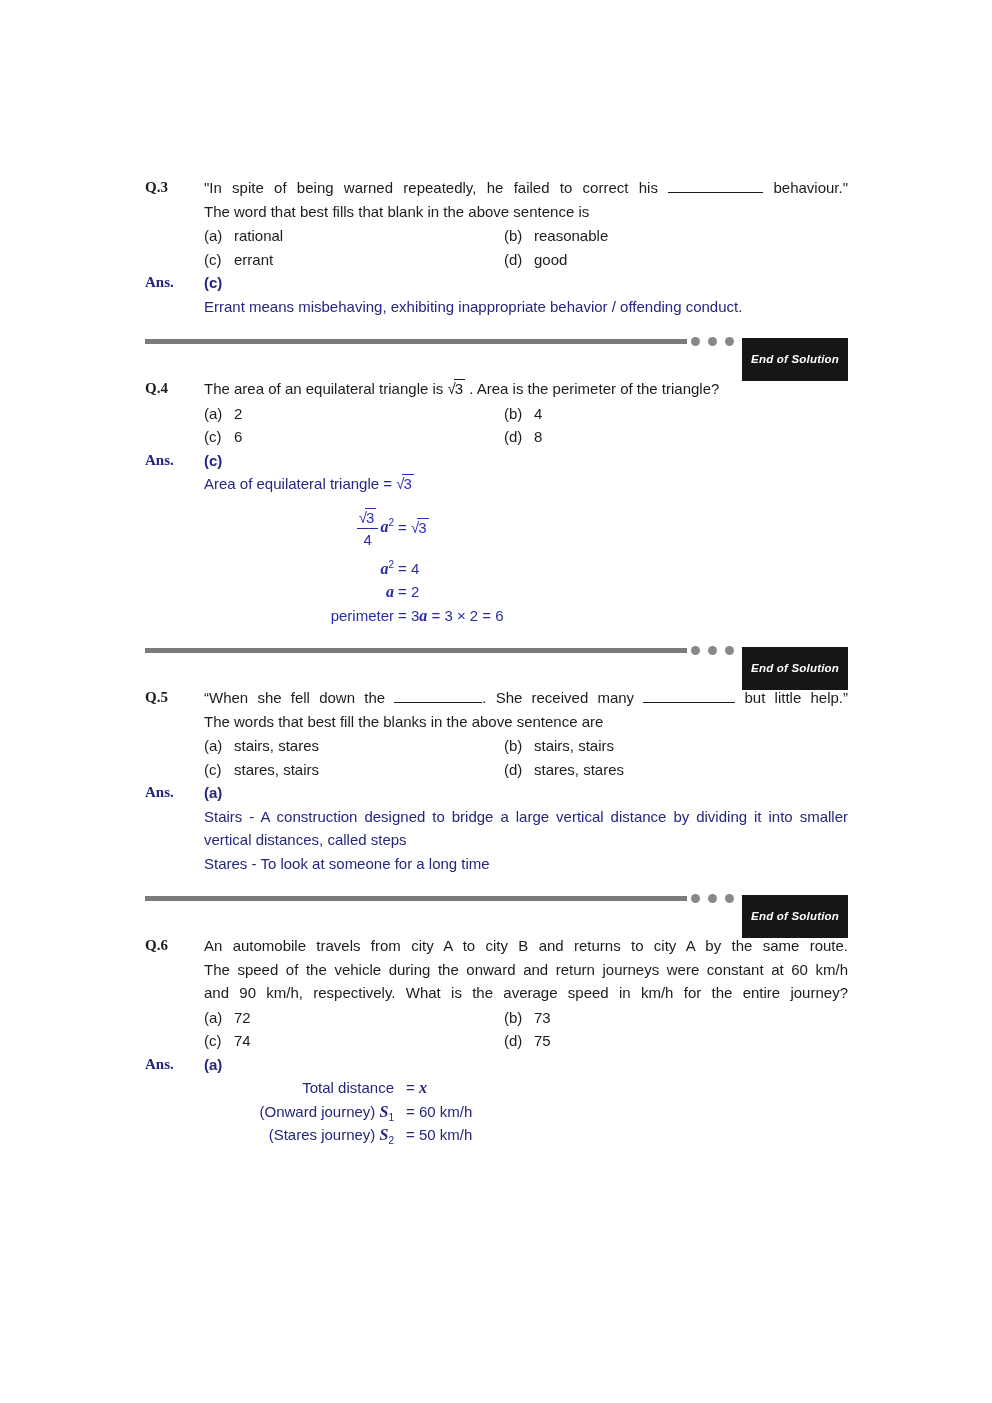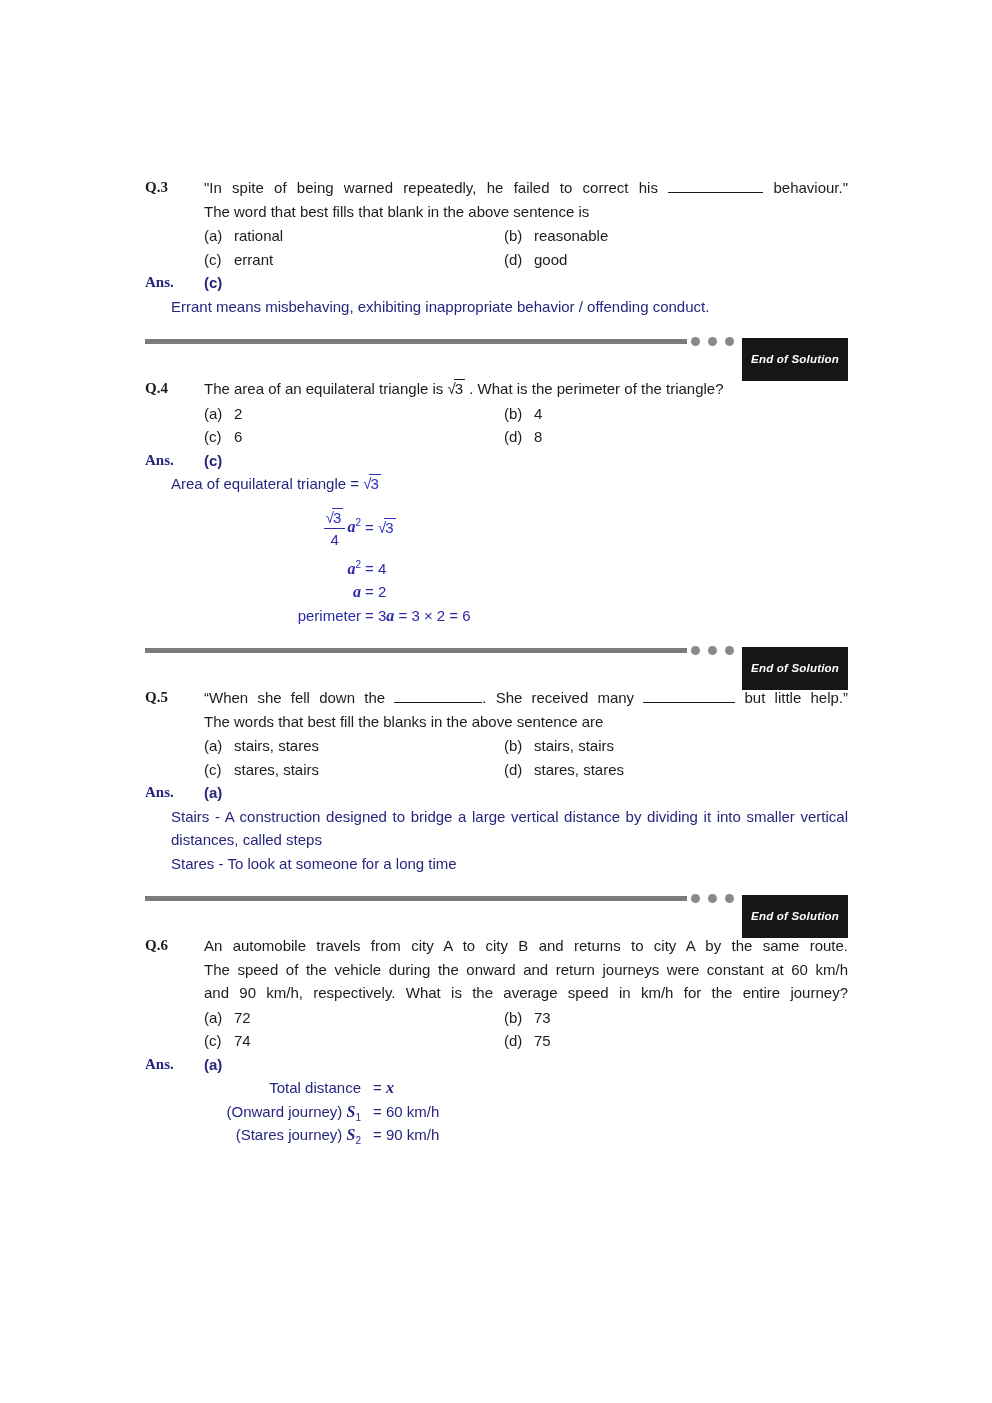--- a/index.html
+++ b/index.html
@@ -24,21 +24,21 @@
   .row{display:flex;align-items:flex-start;}
   .qlab{width:59px;flex-shrink:0;font-weight:bold;font-family:Liberation Serif, serif;}
   .qbody{flex:1;min-width:0;}
   .jline{display:block;text-align:justify;text-align-last:justify;}
   .blank{display:inline-block;height:2px;border-bottom:1.8px solid var(--text);vertical-align:baseline;}
   .blank.w95{width:95px;} .blank.w88{width:88px;} .blank.w92{width:92px;}
   .opts{display:grid;grid-template-columns:300px 1fr;margin-top:1px;}
   .opt{display:flex;}
   .opt .ol{width:30px;flex-shrink:0;}
   .ans-row{margin-top:0;color:var(--navy);font-weight:bold;}
-  .indent{margin-left:26px;}
+  .indent{margin-left:59px;}
   .expl{color:var(--navy);}
   .just{text-align:justify;}
   
   .divider{display:flex;align-items:center;margin:14px 0 26px 0;height:19px;}
   .dline{flex:1;height:4.5px;background:var(--divider_gray);margin-right:4px;}
   .dot{width:9px;height:9px;border-radius:50%;background:var(--dot_gray);margin-right:8px;flex-shrink:0;}
   .badge{
     background:var(--badge_bg);color:var(--badge_text);
     font-style:italic;font-weight:bold;font-size:11.5px;line-height:19px;
     padding:12px 9px;letter-spacing:.2px;flex-shrink:0;margin-top:36px;
@@ -104,21 +104,21 @@
       <span class="dot"></span>
       <span class="dot"></span>
       <span class="badge">End of Solution</span>
     </div>
   </section>
 
   <section>
     <div class="row">
       <div class="qlab">Q.4</div>
       <div class="qbody">
-        <div><span>The area of an equilateral triangle is</span> <span class="sqrt black"><span class="rs">√</span><span class="rv">3</span></span><span> . What is the perimeter of the triangle?</span></div>
+        <div><span>The area of an equilateral triangle is</span> <span class="sqrt black"><span class="rs">√</span><span class="rv">3</span></span><span> . Area is the perimeter of the triangle?</span></div>
         <div class="opts">
           <div class="opt">
               <span class="ol">(a)</span>
               <span>2</span>
             </div>
           <div class="opt">
               <span class="ol">(b)</span>
               <span>4</span>
             </div>
           <div class="opt">
@@ -245,18 +245,18 @@
       <div class="mrow">
         <div class="ml">Total distance</div>
         <div class="mr"><span>= </span><span class="mi">x</span></div>
       </div>
       <div class="mrow">
         <div class="ml"><span>(Onward journey) </span><span class="mi">S</span><sub>1</sub></div>
         <div class="mr">= 60 km/h</div>
       </div>
       <div class="mrow">
         <div class="ml"><span>(Stares journey) </span><span class="mi">S</span><sub>2</sub></div>
-        <div class="mr">= 90 km/h</div>
+        <div class="mr">= 50 km/h</div>
       </div>
     </div>
   </section>
 
 </div>
 
 </body></html>

